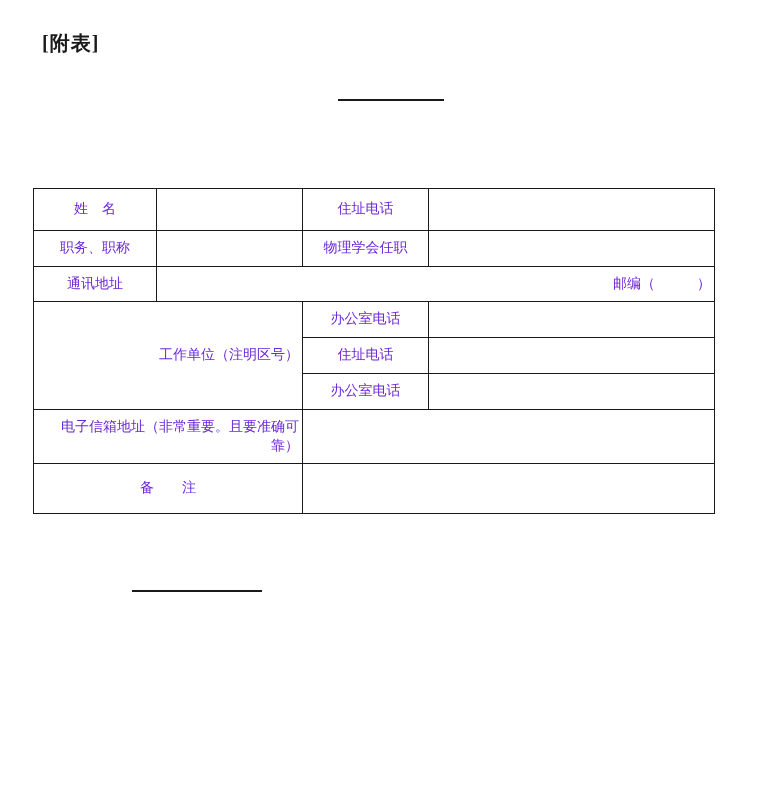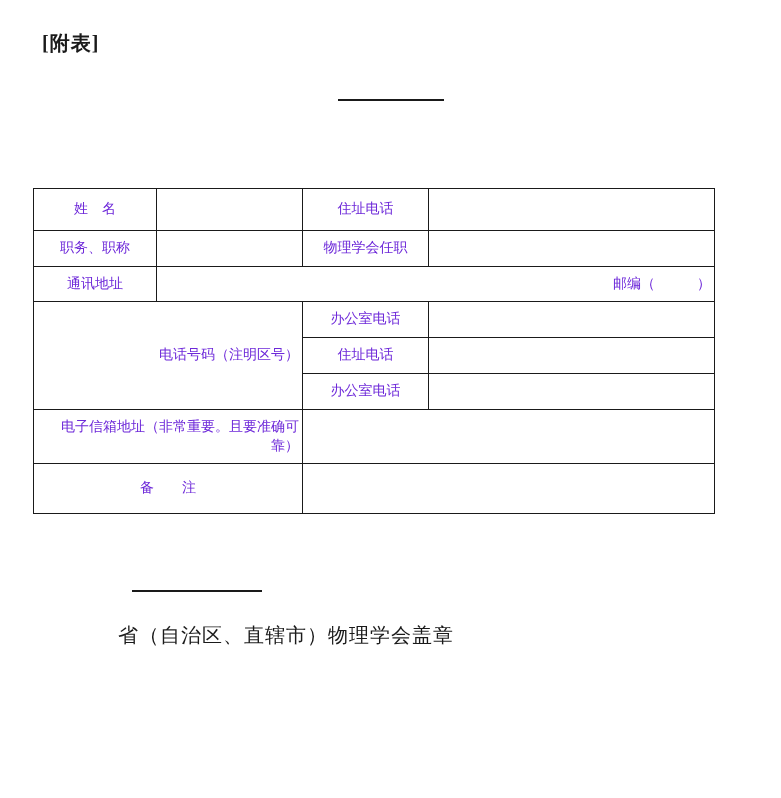--- a/index.html
+++ b/index.html
@@ -91,21 +91,21 @@
       <td class="c">职务、职称</td>
       <td></td>
       <td class="c">物理学会任职</td>
       <td></td>
     </tr>
     <tr style="height:35px">
       <td class="c">通讯地址</td>
       <td colspan="3" class="l pad-l">邮编（　　　）</td>
     </tr>
     <tr style="height:36px">
-      <td rowspan="3" colspan="2" class="l">电话号码（注明区号）</td>
+      <td rowspan="3" colspan="2" class="l">工作单位（注明区号）</td>
       <td class="c">办公室电话</td>
       <td></td>
     </tr>
     <tr style="height:36px">
       <td class="c">住址电话</td>
       <td></td>
     </tr>
     <tr style="height:36px">
       <td class="c">办公室电话</td>
       <td></td>
@@ -116,16 +116,15 @@
     </tr>
     <tr style="height:50px">
       <td colspan="2" class="c">备　　注</td>
       <td colspan="2"></td>
     </tr>
   </tbody>
     </table>
 
   <div class="footer-line sig"><span class="sig-underline"></span></div>
 
-  <div class="footer-line seal">省（自治区、直辖市）物理学会盖章</div>
 
 
 </div>
 
 </body></html>

